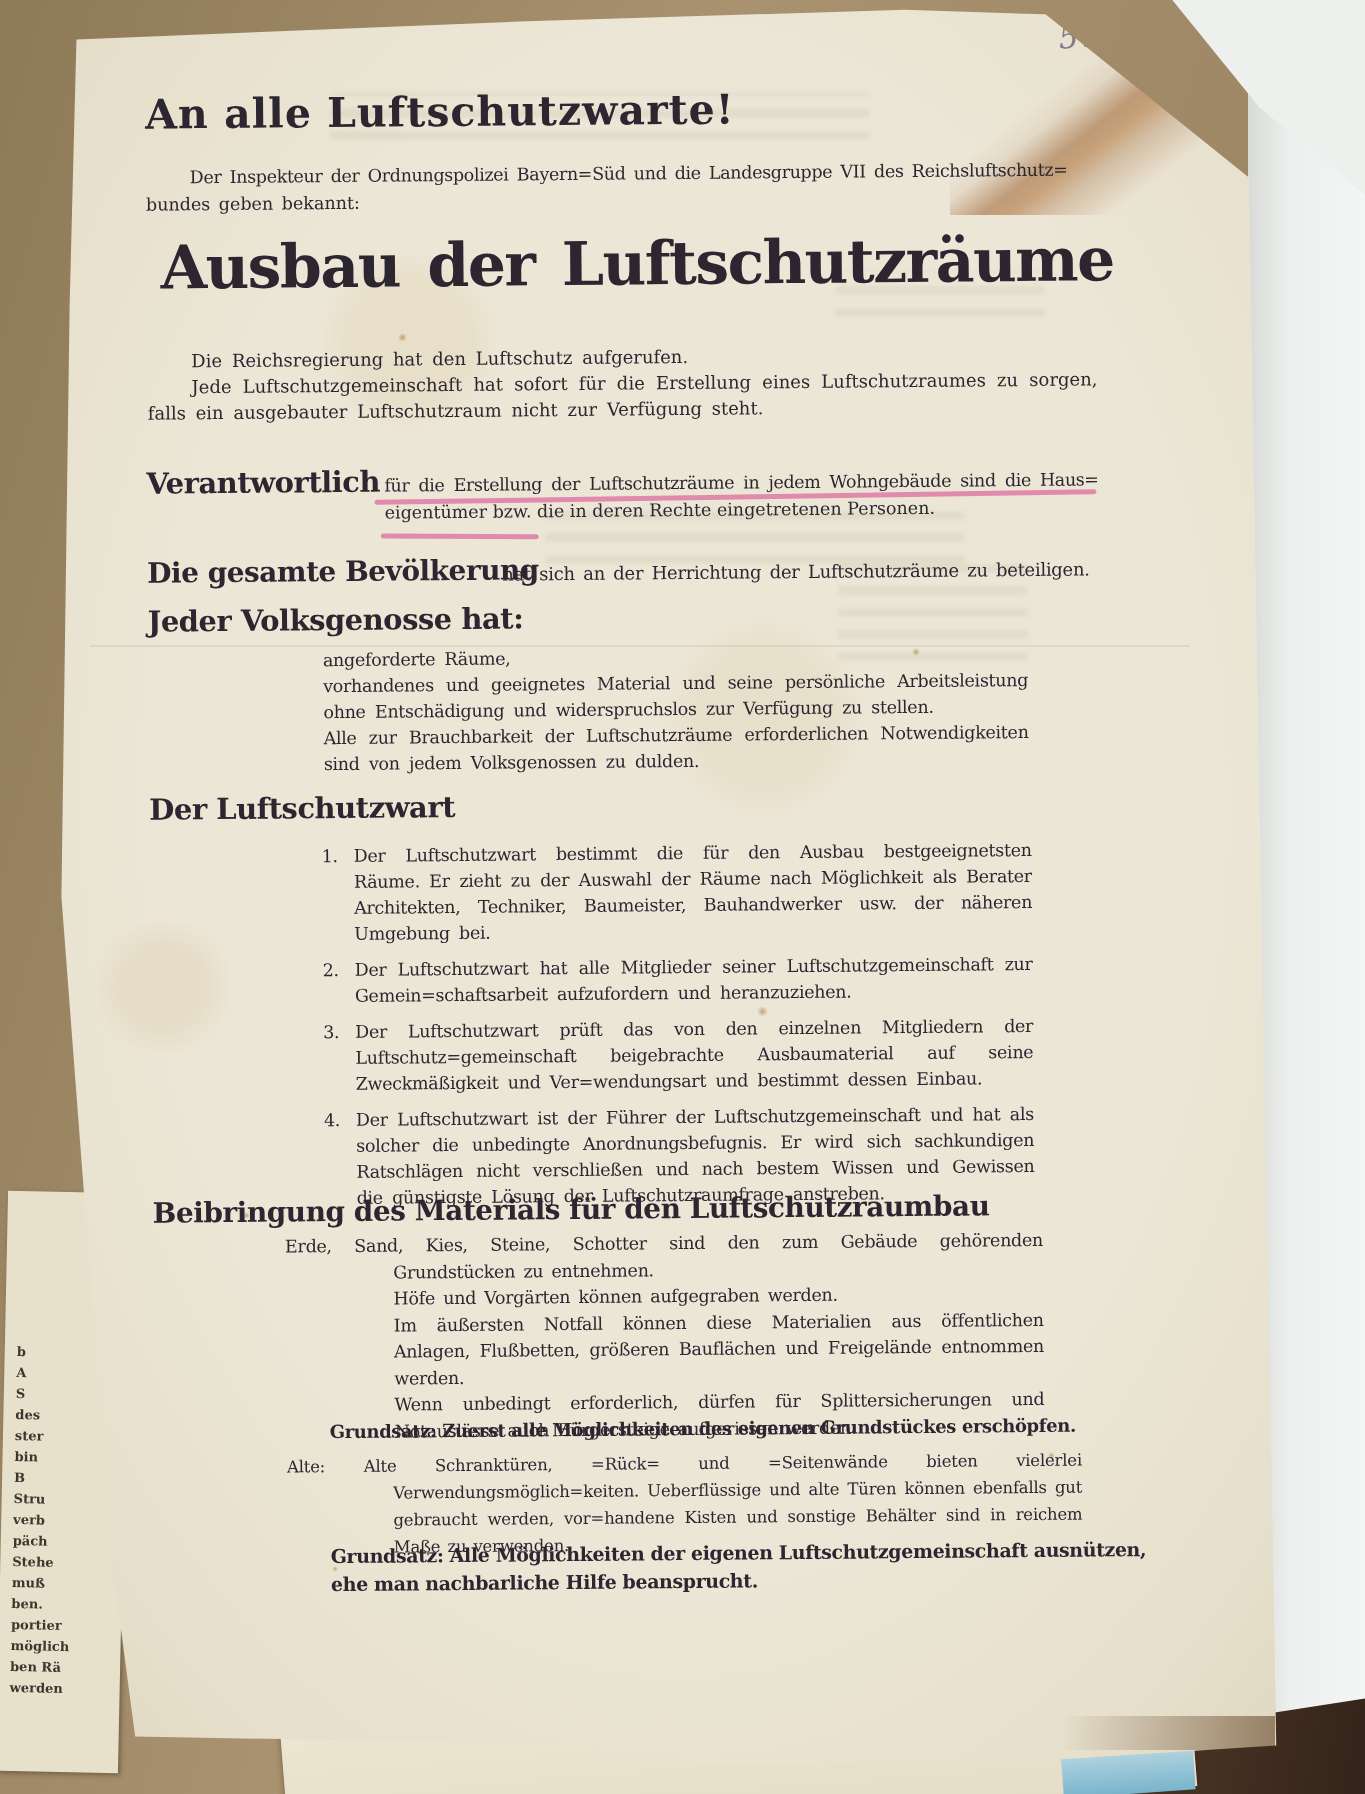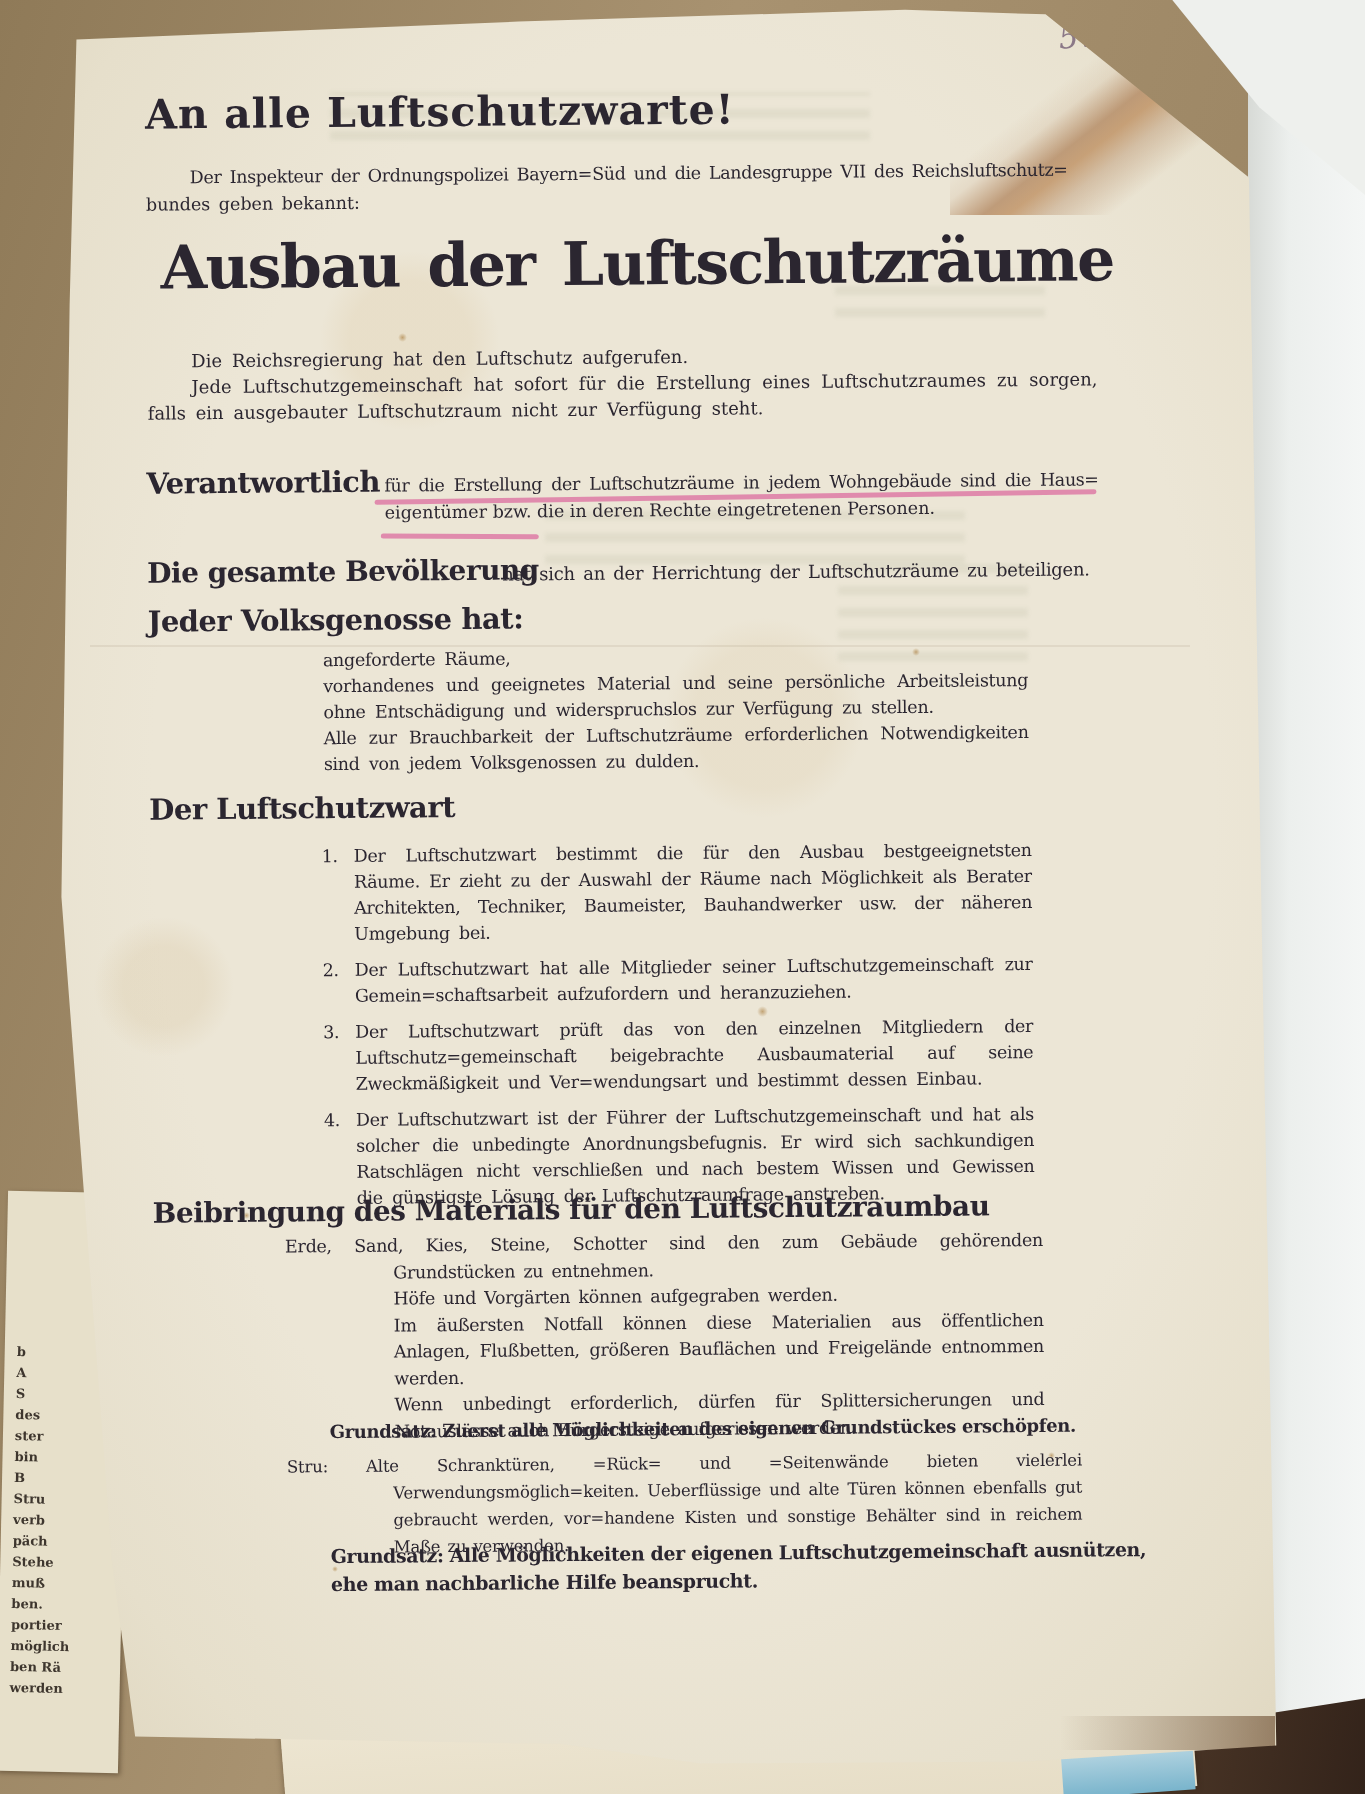--- a/index.html
+++ b/index.html
@@ -207,21 +207,21 @@
       <div class="abs mat-paras">
         <p class="outdent">Erde, Sand, Kies, Steine, Schotter sind den zum Gebäude gehörenden Grundstücken zu entnehmen.</p>
         <p>Höfe und Vorgärten können aufgegraben werden.</p>
         <p>Im äußersten Notfall können diese Materialien aus öffentlichen Anlagen, Flußbetten, größeren Bauflächen und Freigelände entnommen werden.</p>
         <p>Wenn unbedingt erforderlich, dürfen für Splittersicherungen und Notauslässe auch Bürgersteige aufgerissen werden.</p>
       </div>
 
       <div class="abs grundsatz g1">Grundsatz: Zuerst alle Möglichkeiten des eigenen Grundstückes erschöpfen.</div>
 
       <div class="abs holz">
-        <span>Stru:</span>
+        <span>Alte:</span>
         <span>Alte Schranktüren, =Rück= und =Seitenwände bieten vielerlei Verwendungsmöglich=keiten. Ueberflüssige und alte Türen können ebenfalls gut gebraucht werden, vor=handene Kisten und sonstige Behälter sind in reichem Maße zu verwenden.</span>
       </div>
 
       <div class="abs grundsatz g2">Grundsatz: Alle Möglichkeiten der eigenen Luftschutzgemeinschaft ausnützen,</div>
       <div class="abs grundsatz g2b">ehe man nachbarliche Hilfe beansprucht.</div>
     </div>
   </div>
 </div>
 
 </body></html>

